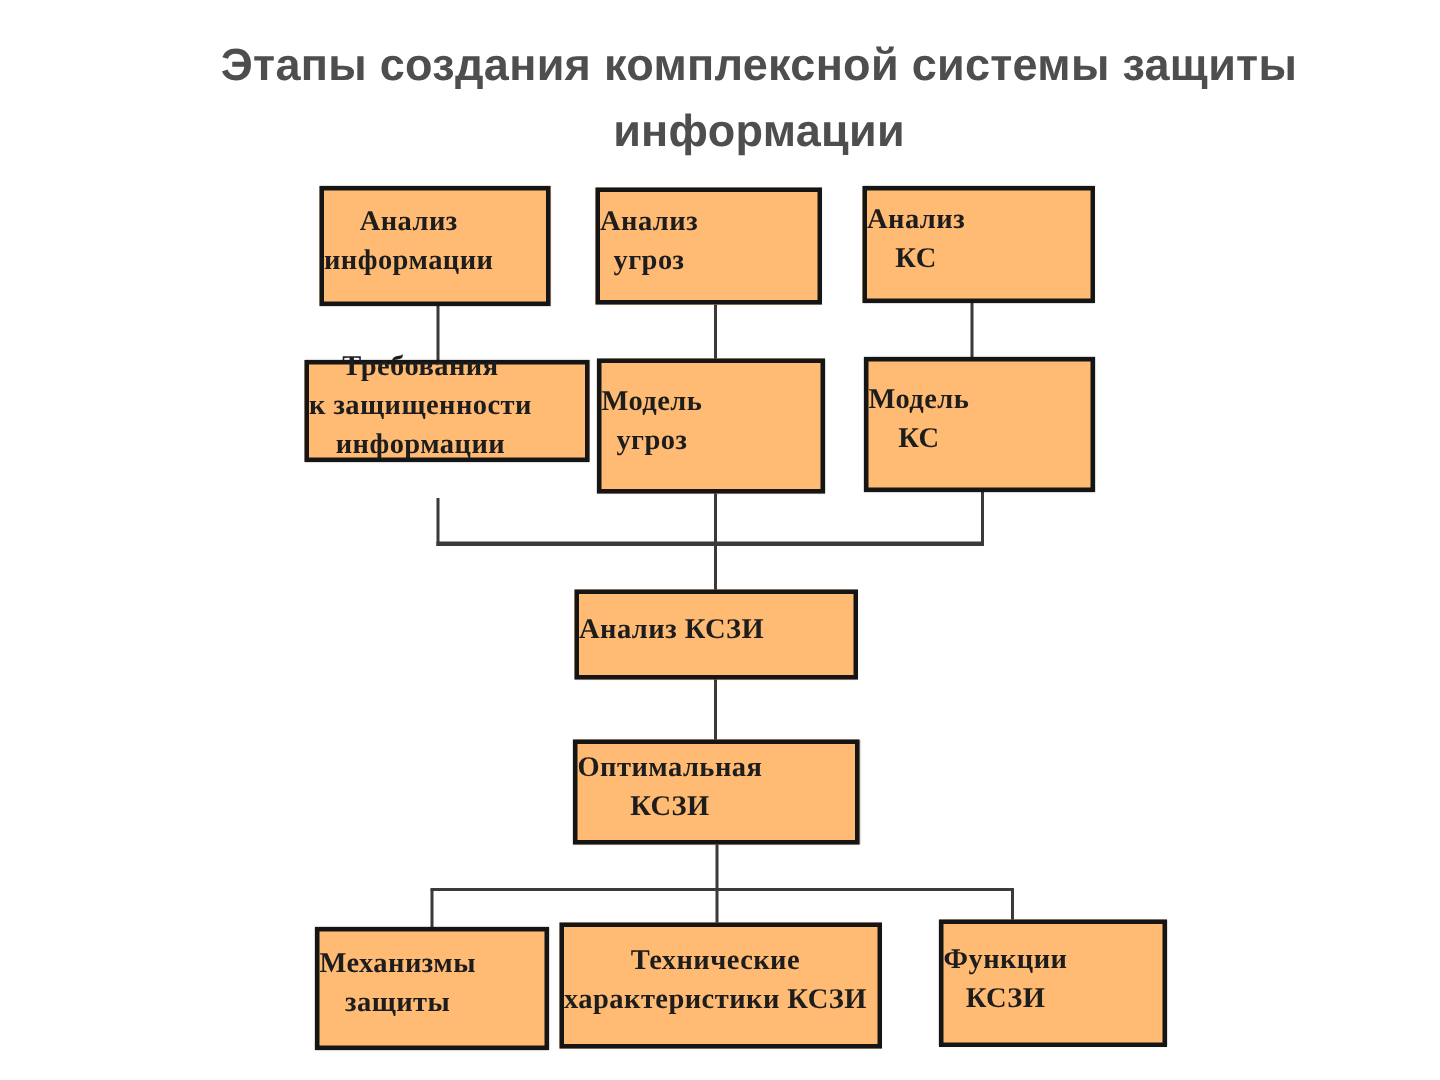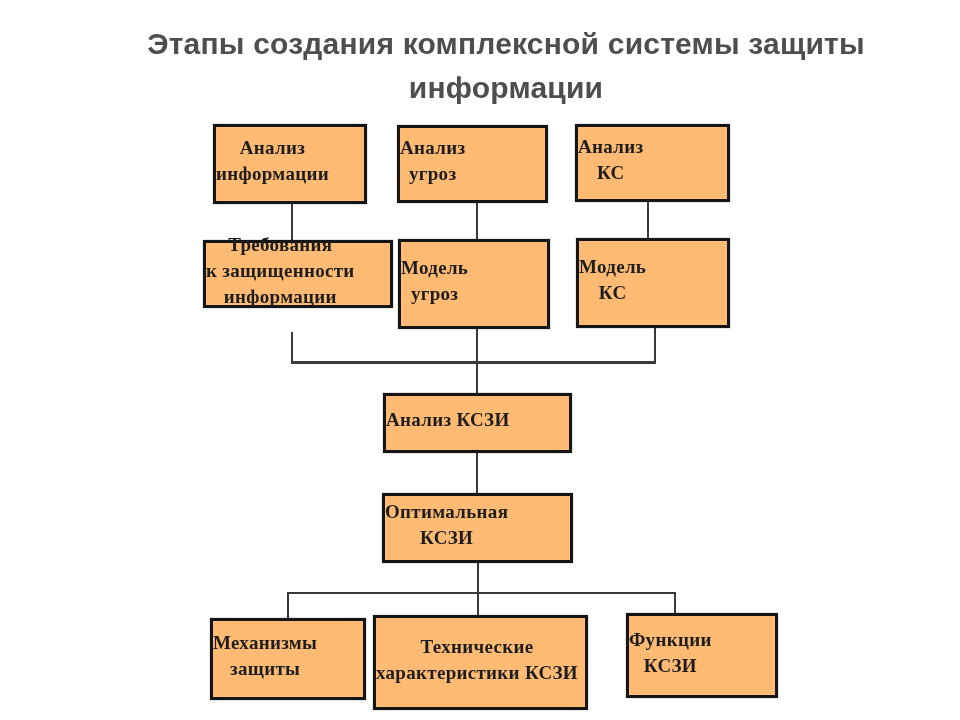--- a/index.html
+++ b/index.html
@@ -82,21 +82,21 @@
     </div>
     <div class="node" style="left:382px;top:493px;width:191px;height:70px">
       <span class="node-label">Оптимальная
 КСЗИ</span>
     </div>
 
     <div class="node" style="left:210px;top:618px;width:156px;height:82px">
       <span class="node-label">Механизмы
 защиты</span>
     </div>
-    <div class="node" style="left:373px;top:615px;width:215px;height:95px">
+    <div class="node" style="left:373px;top:615px;width:215px;height:84px">
       <span class="node-label">Технические
 характеристики КСЗИ</span>
     </div>
     <div class="node" style="left:626px;top:613px;width:152px;height:85px">
       <span class="node-label">Функции
 КСЗИ</span>
     </div>
 
   </div>
 </div>

